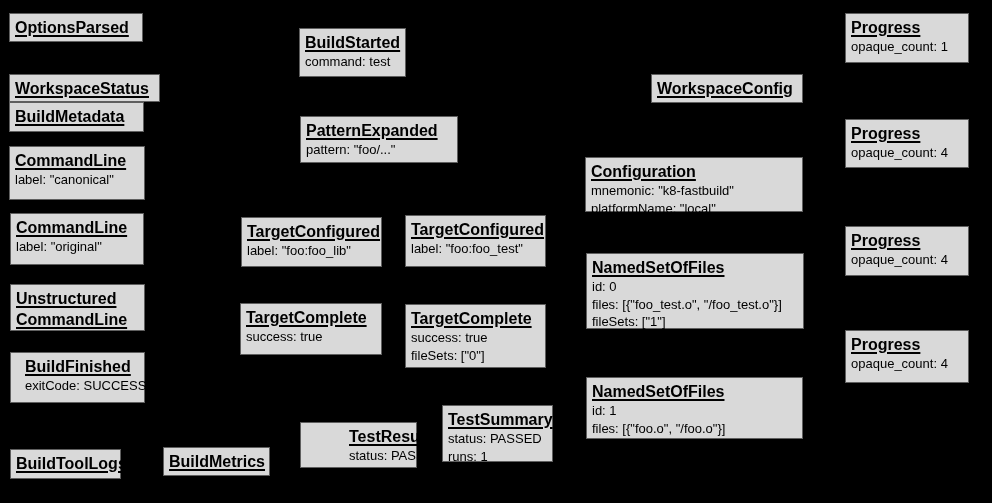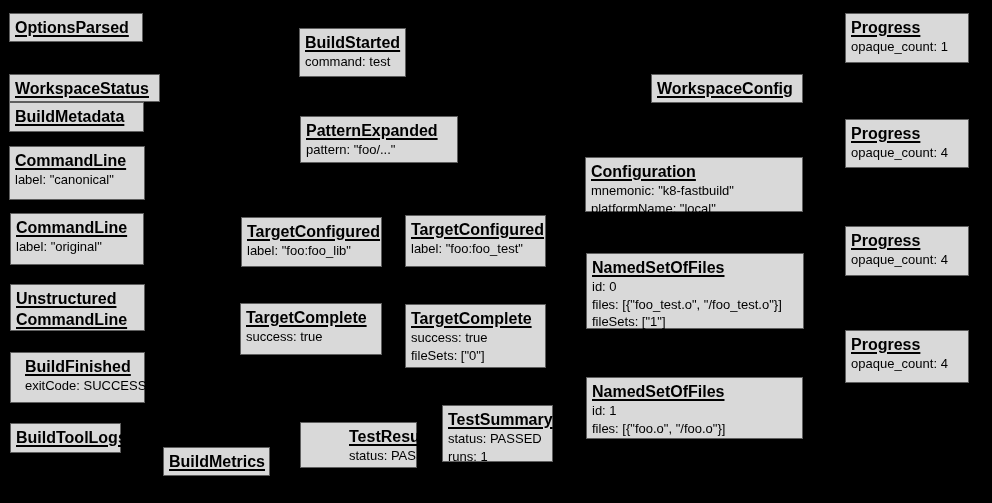--- a/index.html
+++ b/index.html
@@ -65,21 +65,21 @@
   <div class="box" style="left:10px; top:284px; width:135px; height:47px;">
     <div class="box-title">Unstructured
 CommandLine</div>
   </div>
 
   <div class="box" style="left:10px; top:352px; width:135px; height:51px;padding-left:14px;">
     <div class="box-title">BuildFinished</div>
     <div class="box-body">exitCode: SUCCESS</div>
   </div>
 
-  <div class="box" style="left:10px; top:423px; width:111px; height:30px;">
+  <div class="box" style="left:10px; top:449px; width:111px; height:30px;">
     <div class="box-title">BuildToolLogs</div>
   </div>
 
   <div class="box" style="left:163px; top:447px; width:107px; height:29px;">
     <div class="box-title">BuildMetrics</div>
   </div>
 
   <div class="box" style="left:299px; top:28px; width:107px; height:49px;">
     <div class="box-title">BuildStarted</div>
     <div class="box-body">command: test</div>

